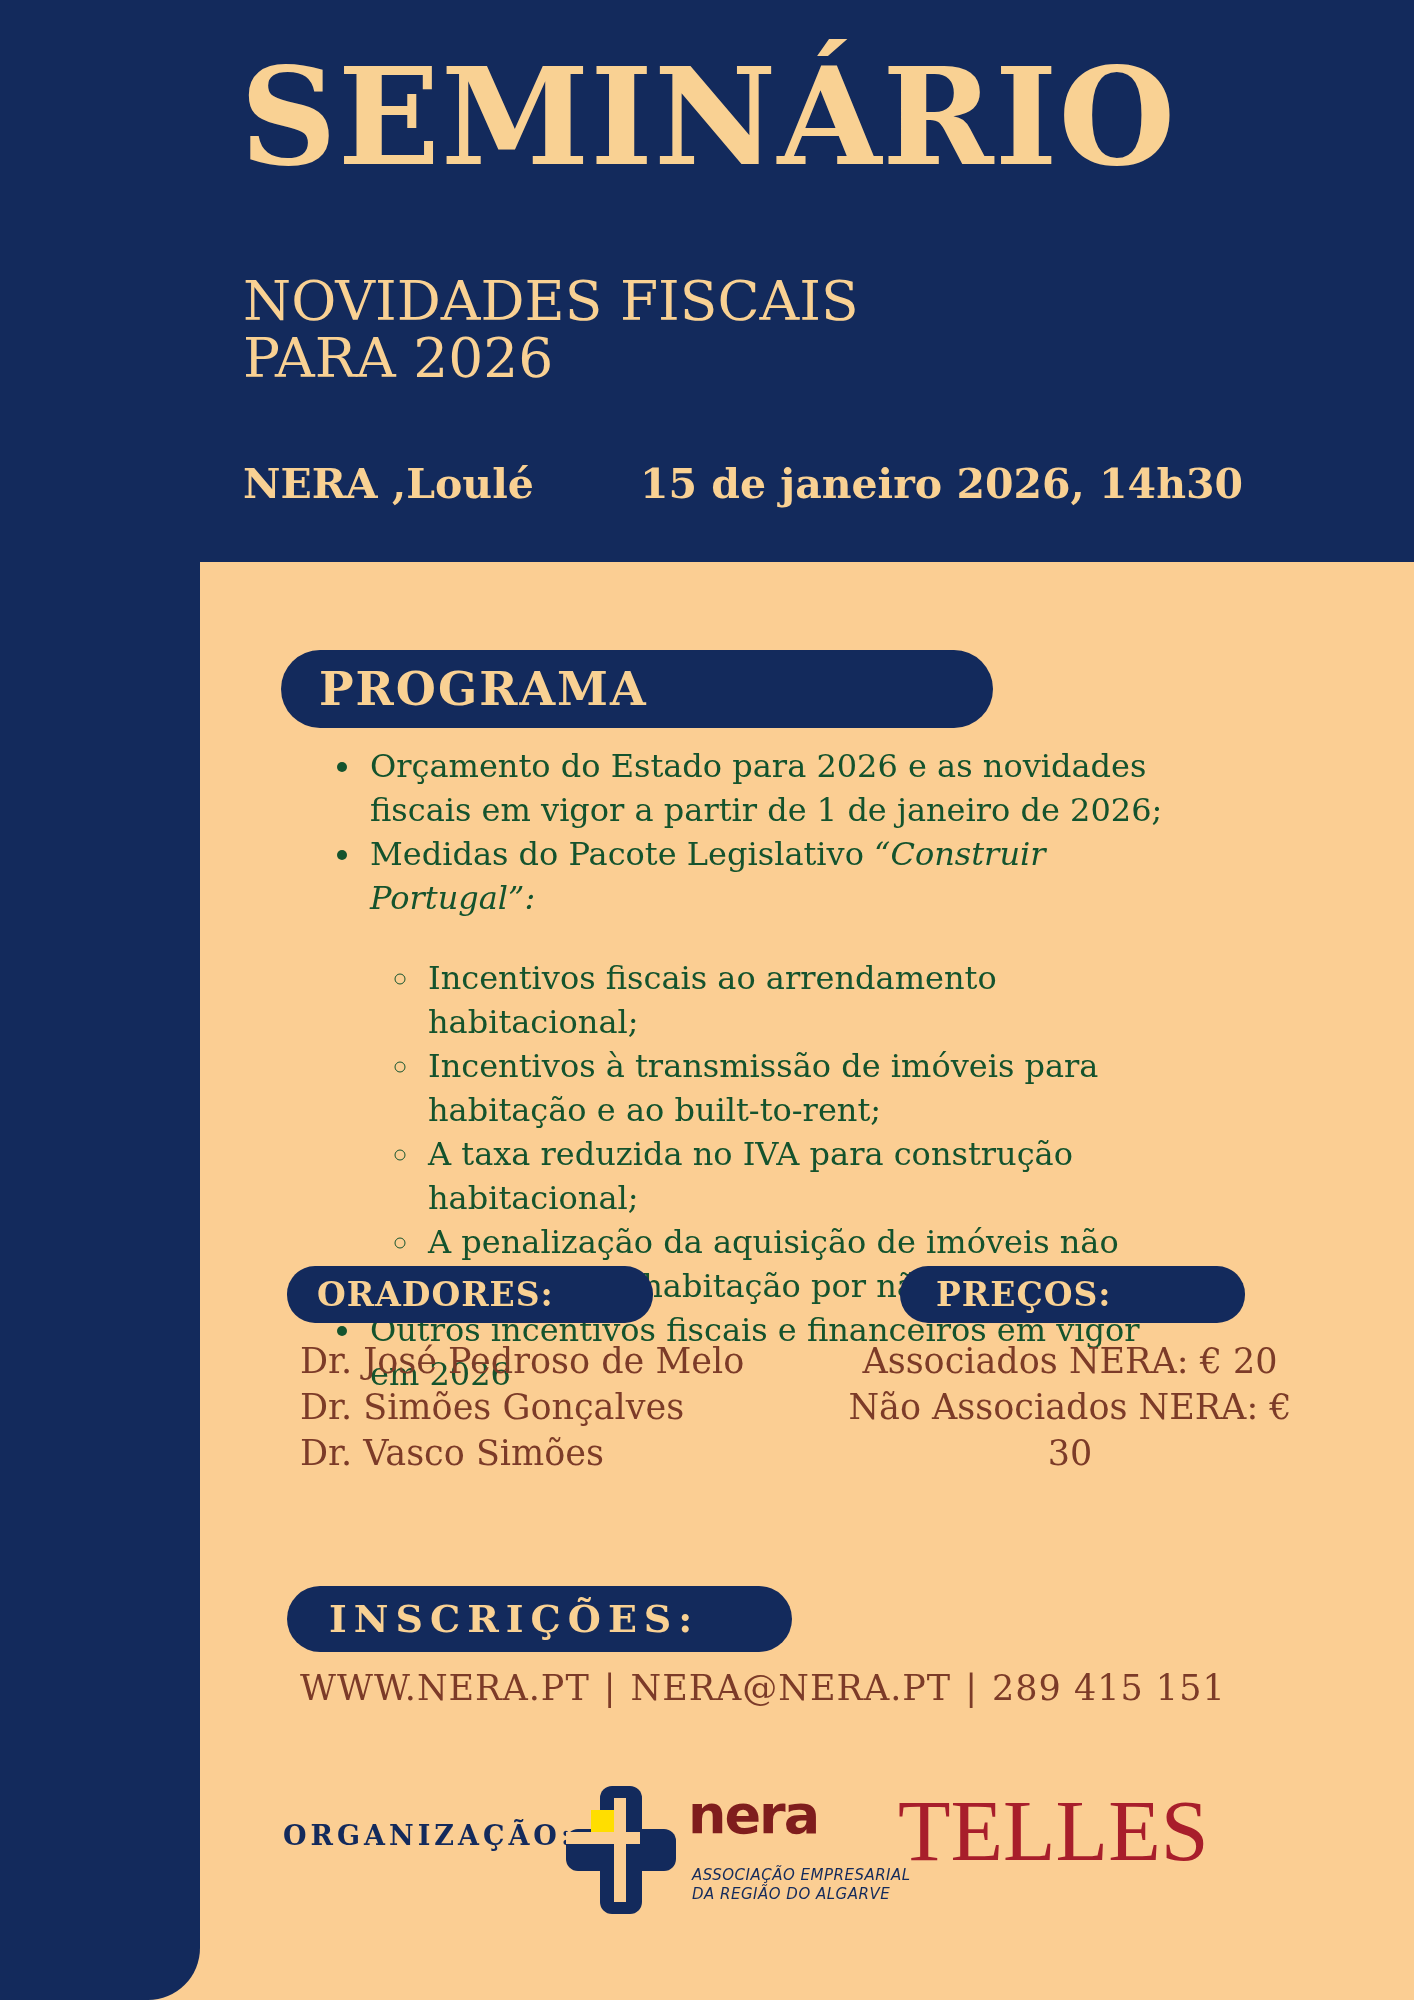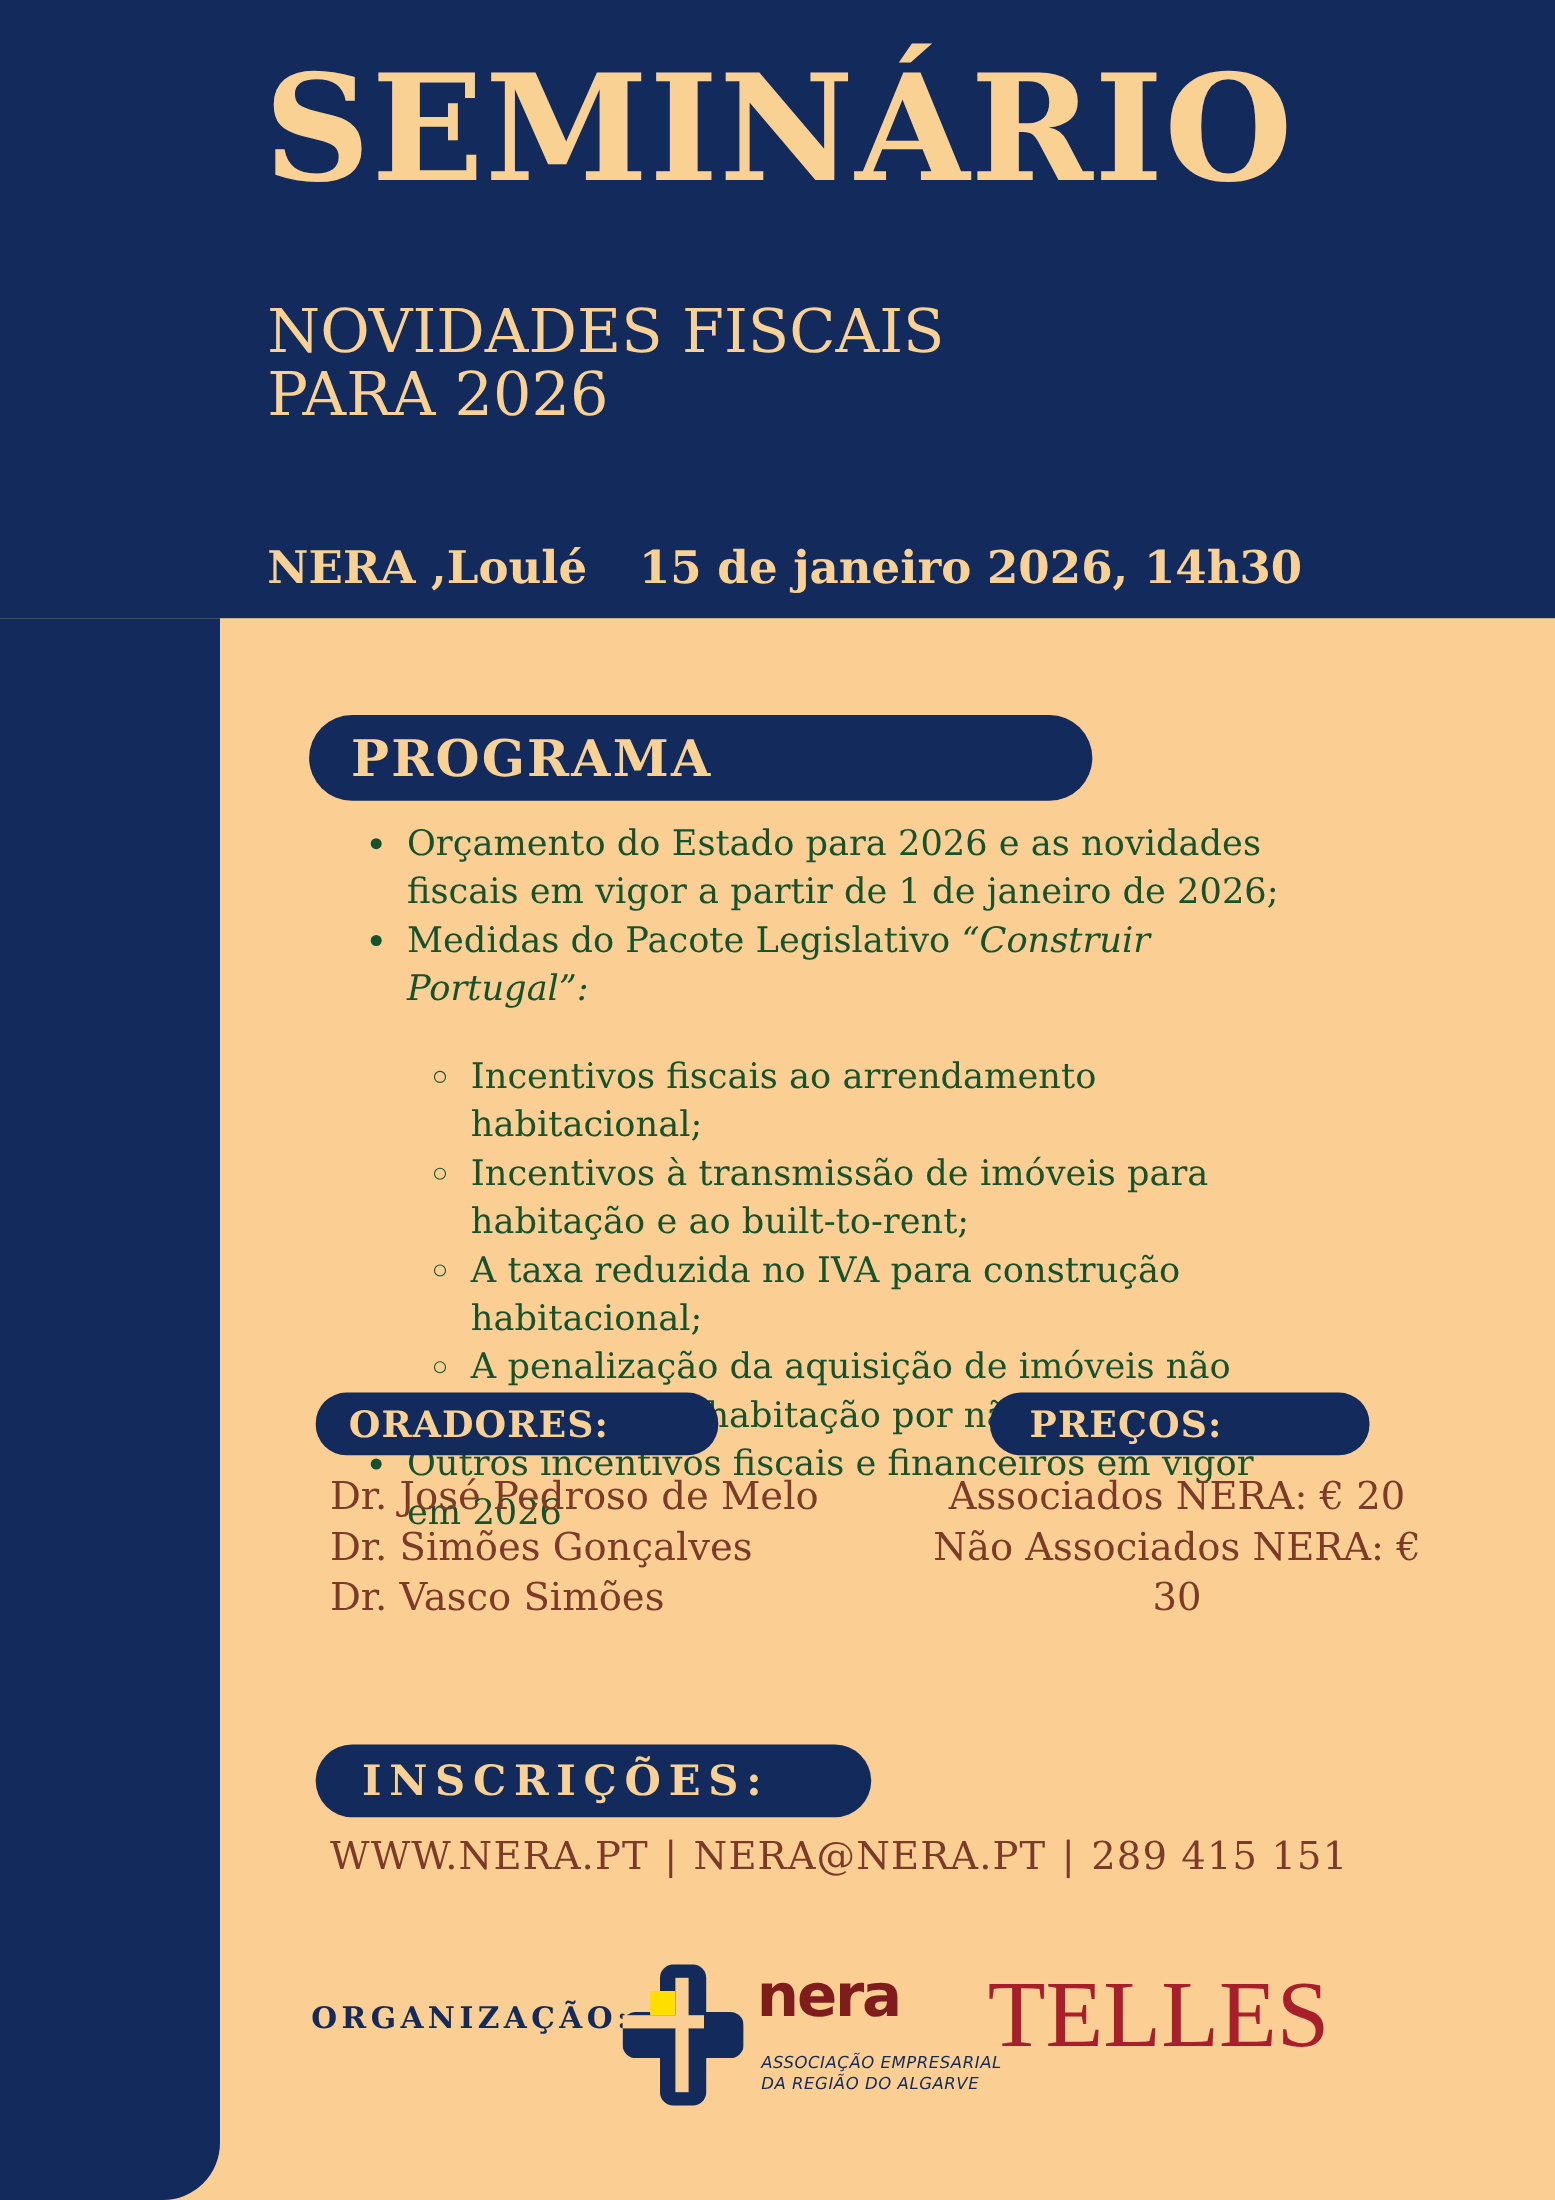--- a/index.html
+++ b/index.html
@@ -10,21 +10,21 @@
   }
   
   .header-bg{position:absolute;left:0;top:0;width:1414px;height:562px;background:#132a5c;}
   .left-strip{position:absolute;left:0;top:562px;width:200px;height:1438px;background:#132a5c;
     border-bottom-right-radius:52px;}
   
   .title{position:absolute;left:240px;top:50px;font-size:134px;line-height:1;font-weight:bold;
     color:#f9d193;letter-spacing:1px;}
   .subtitle{position:absolute;left:243px;top:273px;font-size:55px;line-height:57px;color:#f9d193;
     letter-spacing:0px;}
-  .meta-row{position:absolute;left:243px;top:492px;width:1000px;display:flex;gap:47px;}
+  .meta-row{position:absolute;left:243px;top:460px;width:1000px;display:flex;justify-content:space-between;gap:47px;}
   .venue,.datetime{font-size:41px;font-weight:bold;color:#f9d193;}
   
   .pill{position:absolute;background:#132a5c;color:#f9d193;font-weight:bold;}
   .pill-programa{left:281px;top:650px;width:712px;height:78px;border-radius:39px;
     font-size:46px;line-height:78px;padding-left:38px;box-sizing:border-box;letter-spacing:2px;}
   .program-list{position:absolute;left:336px;top:744px;width:846px;color:#14532d;
     font-size:32px;line-height:44px;}
   .program-list ul{margin:0;padding-left:28px;list-style:disc;}
   .program-list ul ul{list-style:circle;padding-left:52px;margin-top:36px;}
   .program-list li{padding-left:6px;}

